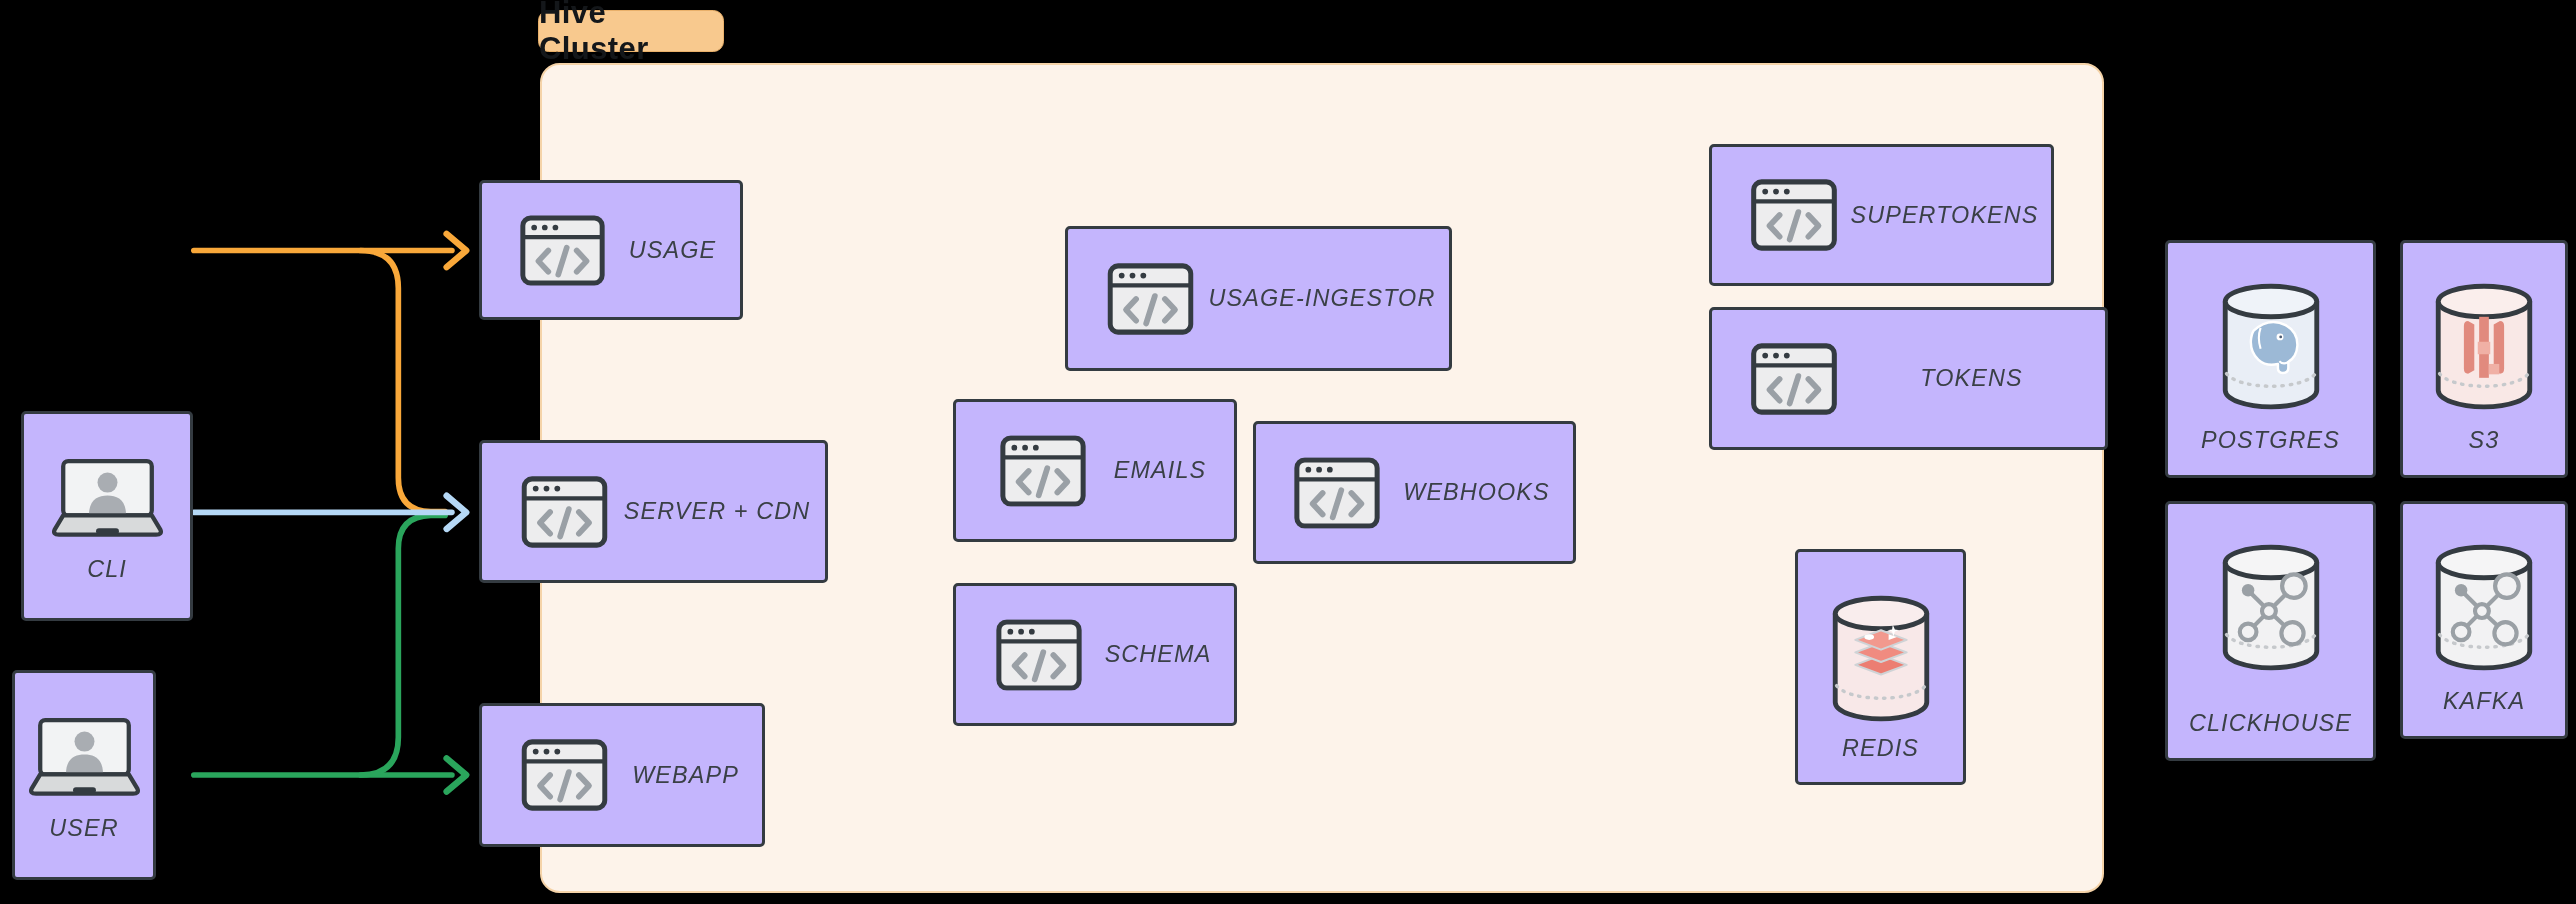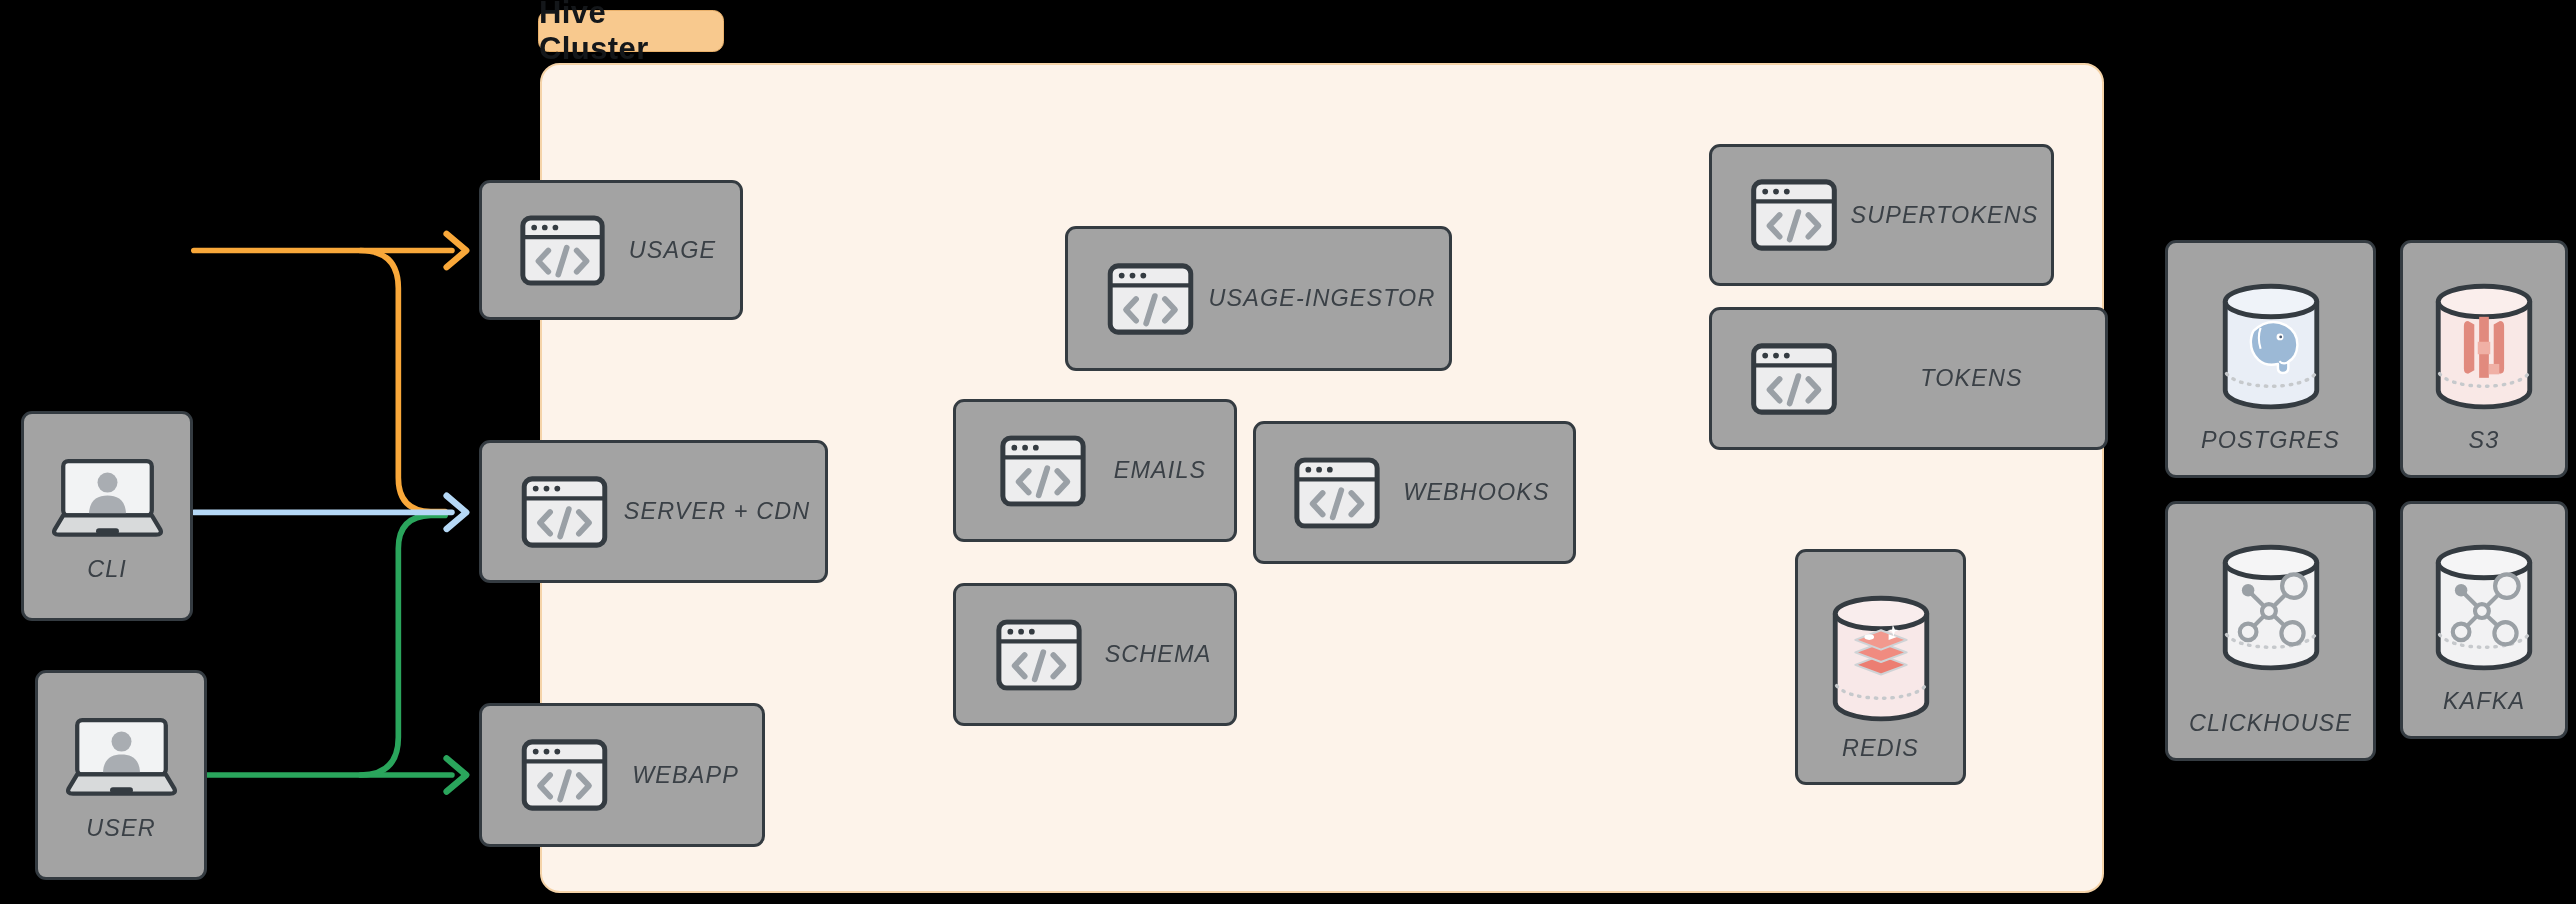--- a/index.html
+++ b/index.html
@@ -16,22 +16,22 @@
   .badge{
     position:absolute;left:538px;top:9.8px;width:186px;height:42px;
     background:#f8c98e;border:1.5px solid #e9b06a;border-radius:10.6px;
     box-sizing:border-box;display:flex;align-items:center;justify-content:center;
     z-index:3;
   }
   .badge span{
     font-size:31px;font-weight:700;color:#14171a;letter-spacing:0.4px;
   }
   .node{
-    position:absolute;background:#a3a3a3;border:3.8px solid #343b41;
-    border-radius:11px;box-sizing:border-box;z-index:2;
+    position:absolute;background:#c4b5fd;border:3.8px solid #343b41;
+    border-radius:5px;box-sizing:border-box;z-index:2;
   }
   .label{
     font-style:italic;font-size:23.4px;letter-spacing:1.1px;color:#3a4046;
     white-space:nowrap;
   }
   
   .svc{display:flex;align-items:center;padding-left:38px;}
   .svc .label{flex:1;text-align:center;}
   .svc .code-icon{flex:0 0 auto;}
   
@@ -111,21 +111,21 @@
   </div>
 
   <div class="node vbox client" style="left:21px;top:411px;width:172px;height:210px;">
     <div class="icon-slot">
         <svg width="115" height="80" viewBox="0 0 160 112">
           <use href="#sym-laptop"></use>
         </svg>
       </div>
     <div class="label">CLI</div>
   </div>
-  <div class="node vbox client" style="left:35px;top:670px;width:172px;height:210px;">
+  <div class="node vbox client" style="left:12px;top:670px;width:144px;height:210px;">
     <div class="icon-slot">
         <svg width="115" height="80" viewBox="0 0 160 112">
           <use href="#sym-laptop"></use>
         </svg>
       </div>
     <div class="label">USER</div>
   </div>
 
   <div class="node svc" style="left:479px;top:440px;width:349px;height:143px;">
     <svg class="code-icon" width="89" height="72" viewBox="0 0 120 100">

